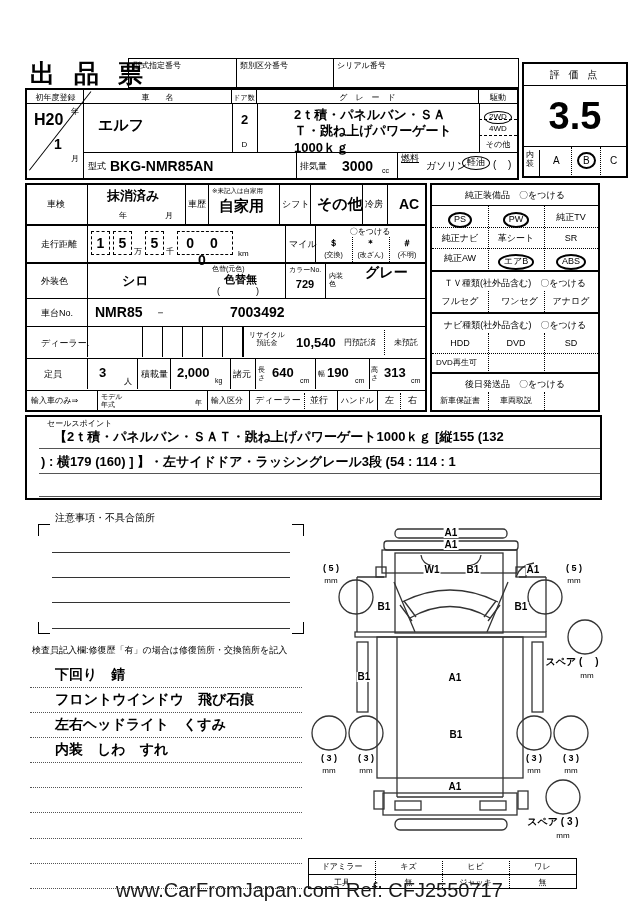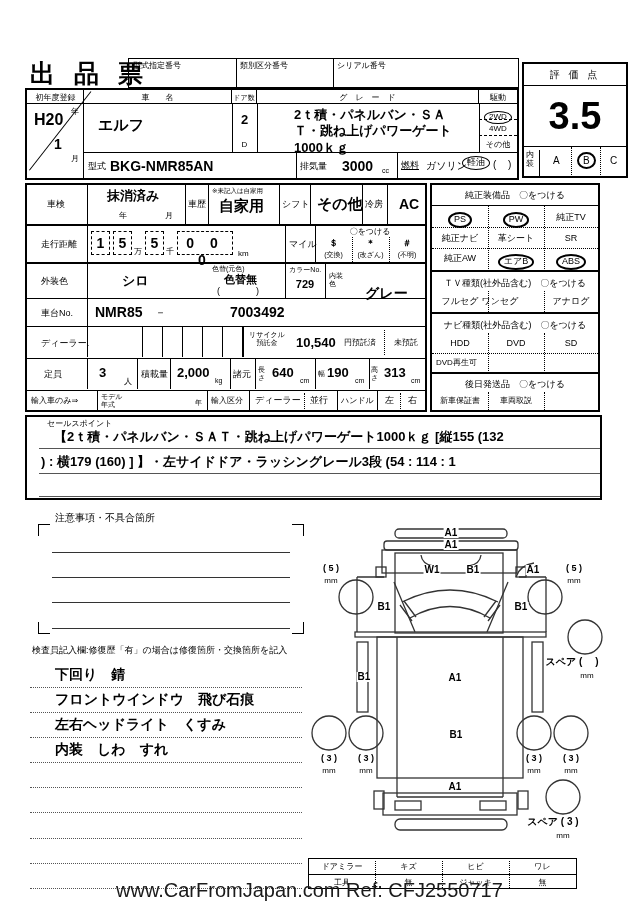--- a/index.html
+++ b/index.html
@@ -93,21 +93,21 @@
     </div>
 
     <div class="a" style="left:57px;top:62px;width:433px;height:26px;border-top:1px solid #000;">
       <span class="a t9" style="left:4px;top:8px;">型式</span>
       <span class="a bold t14" style="left:26px;top:5px;">BKG-NMR85AN</span>
       <div class="a vline" style="left:212px;top:0;height:26px;"></div>
       <span class="a t9" style="left:216px;top:8px;">排気量</span>
       <span class="a bold t14" style="left:258px;top:5px;">3000</span>
       <span class="a t7" style="left:298px;top:14px;">cc</span>
       <div class="a vline" style="left:313px;top:0;height:26px;"></div>
-      <span class="a t9" style="left:317px;top:7px;text-decoration:underline;">燃料</span>
+      <span class="a t9" style="left:317px;top:0;text-decoration:underline;">燃料</span>
       <span class="a t10" style="left:342px;top:7px;">ガソリン</span>
       <span class="a circ t9" style="left:378px;top:3px;border-width:1.5px;">軽油</span>
       <span class="a t10" style="left:409px;top:6px;">(</span>
       <span class="a t10" style="left:424px;top:6px;">)</span>
     </div>
   </div>
 
   <div class="a bx2" style="left:25px;top:183px;width:402px;height:229px;">
 
     <div class="a" style="left:0;top:0;width:398px;height:39px;">
@@ -160,21 +160,21 @@
       <span class="a t9" style="left:14px;top:12px;">外装色</span>
       <span class="a bold t13" style="left:95px;top:9px;">シロ</span>
       <span class="a t7" style="left:185px;top:1px;">色替(元色)</span>
       <span class="a bold t11" style="left:197px;top:9px;">色替無</span>
       <span class="a t9" style="left:190px;top:22px;">(　　　　)</span>
       <div class="a vline" style="left:258px;top:0;height:34px;"></div>
       <span class="a t7" style="left:262px;top:2px;">カラーNo.</span>
       <span class="a bold t11 c" style="left:258px;top:14px;width:40px;">729</span>
       <div class="a vline" style="left:298px;top:0;height:34px;"></div>
       <div class="a t7" style="left:302px;top:8px;width:14px;">内装色</div>
-      <span class="a bold t14" style="left:338px;top:21px;">グレー</span>
+      <span class="a bold t14" style="left:338px;top:0;">グレー</span>
     </div>
 
     <div class="a" style="left:0;top:113px;width:398px;height:28px;border-top:1px solid #000;">
       <div class="a vline" style="left:60px;top:0;height:27px;"></div>
       <span class="a t9" style="left:14px;top:9px;">車台No.</span>
       <span class="a bold t14" style="left:68px;top:5px;">NMR85</span>
       <span class="a t11" style="left:128px;top:7px;">－</span>
       <span class="a bold t14" style="left:203px;top:5px;">7003492</span>
     </div>
 
@@ -255,21 +255,21 @@
     <div class="a c t9" style="left:56px;top:48px;width:56px;">革シート</div>
     <div class="a c t9" style="left:112px;top:48px;width:54px;">SR</div>
     <div class="a c t9" style="left:0;top:68px;width:56px;">純正AW</div>
     <div class="a c" style="left:56px;top:65px;width:56px;"><span class="circ t9">エアB</span></div>
     <div class="a c" style="left:112px;top:65px;width:54px;"><span class="circ t9">ABS</span></div>
 
     <div class="a c t9" style="left:0;top:85px;width:166px;height:21px;border-top:2px solid #000;padding-top:6px;">ＴＶ種類(社外品含む)　〇をつける</div>
     <div class="a vdot" style="left:56px;top:106px;height:21px;"></div>
     <div class="a vdot" style="left:112px;top:106px;height:21px;"></div>
     <div class="a c t9" style="left:0;top:111px;width:56px;">フルセグ</div>
-    <div class="a c t9" style="left:40px;top:111px;width:56px;">ワンセグ</div>
+    <div class="a c t9" style="left:50px;top:111px;width:56px;text-align:right;">ワンセグ</div>
     <div class="a c t9" style="left:112px;top:111px;width:54px;">アナログ</div>
 
     <div class="a c t9" style="left:0;top:127px;width:166px;height:21px;border-top:2px solid #000;padding-top:6px;">ナビ種類(社外品含む)　〇をつける</div>
     <div class="a vdot" style="left:56px;top:148px;height:40px;"></div>
     <div class="a vdot" style="left:112px;top:148px;height:40px;"></div>
     <div class="a c t9" style="left:0;top:153px;width:56px;">HDD</div>
     <div class="a c t9" style="left:56px;top:153px;width:56px;">DVD</div>
     <div class="a c t9" style="left:112px;top:153px;width:54px;">SD</div>
     <div class="a hdot" style="left:0;top:168px;width:166px;border-top-color:#000;"></div>
     <div class="a t8" style="left:4px;top:173px;">DVD再生可</div>

